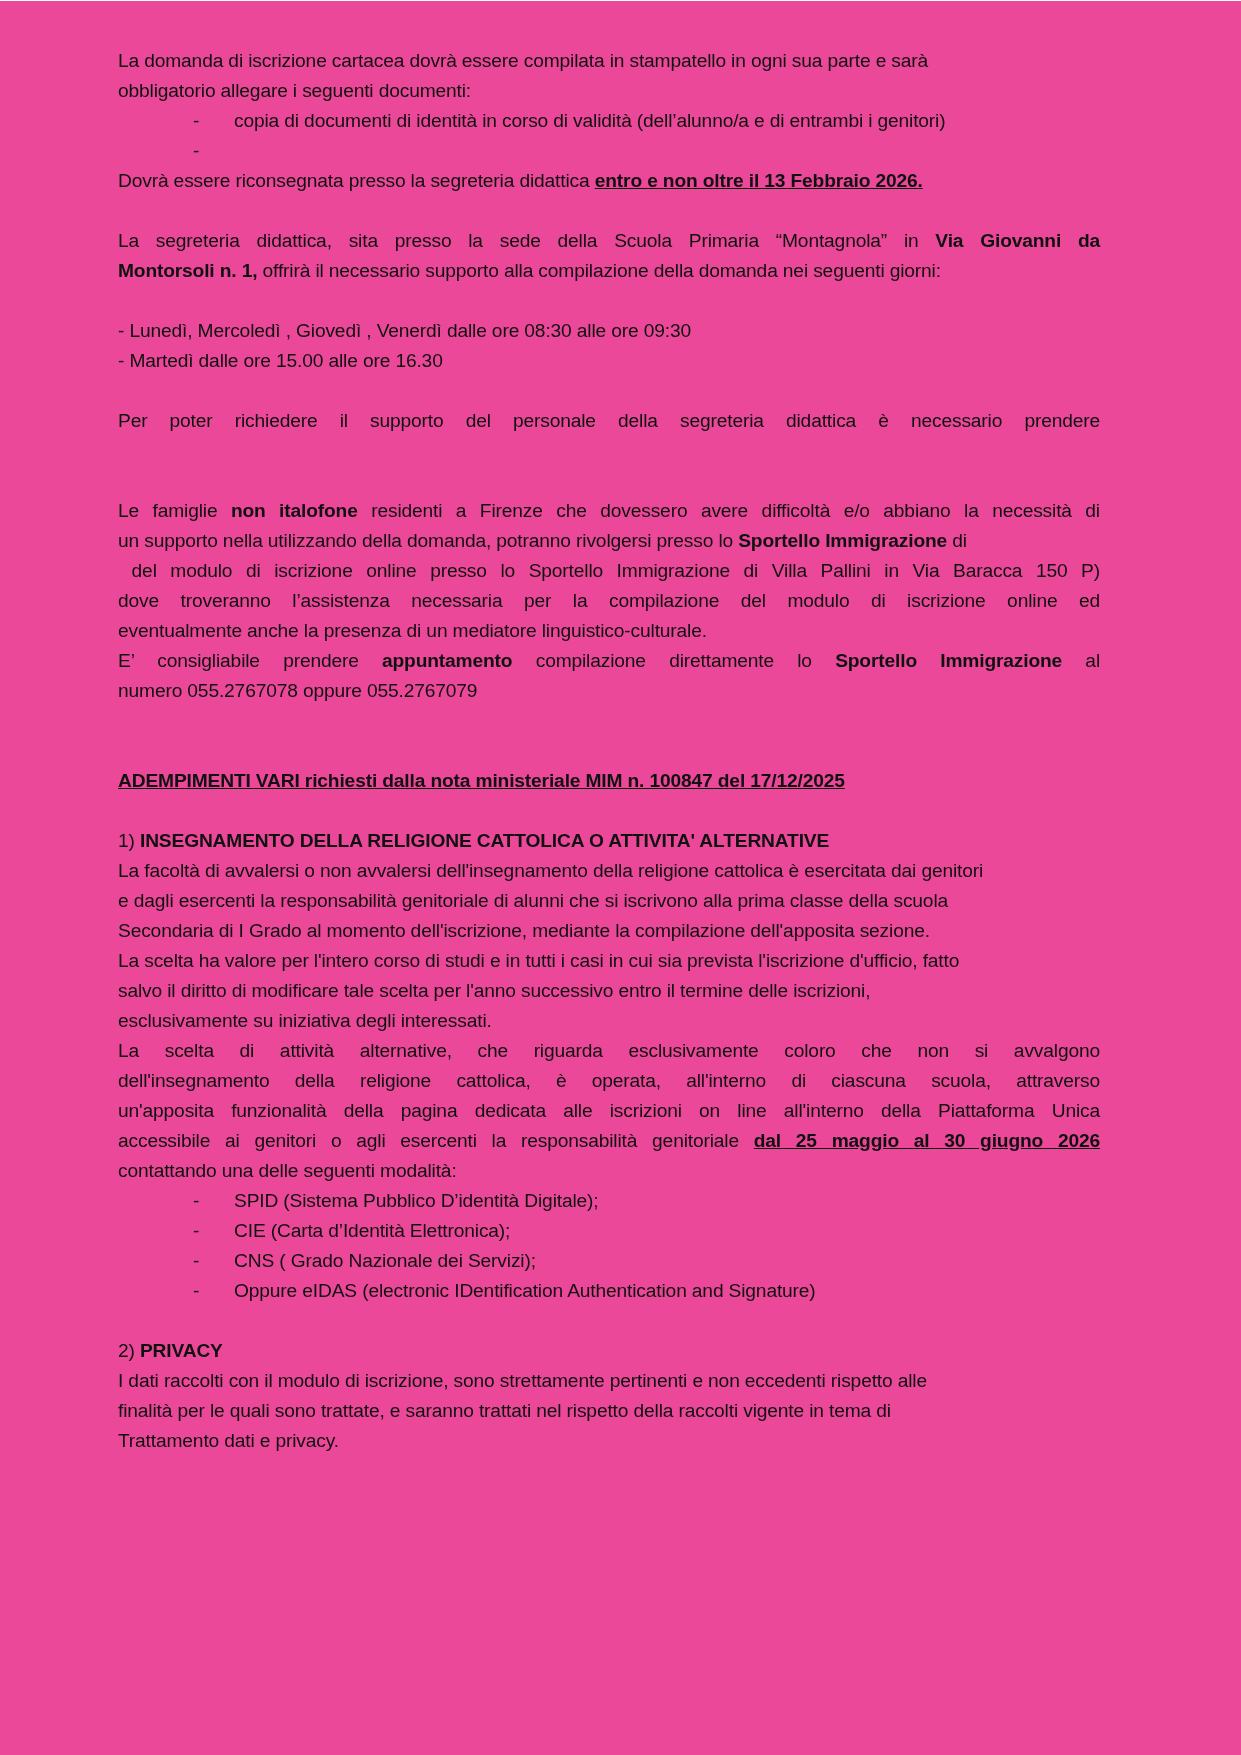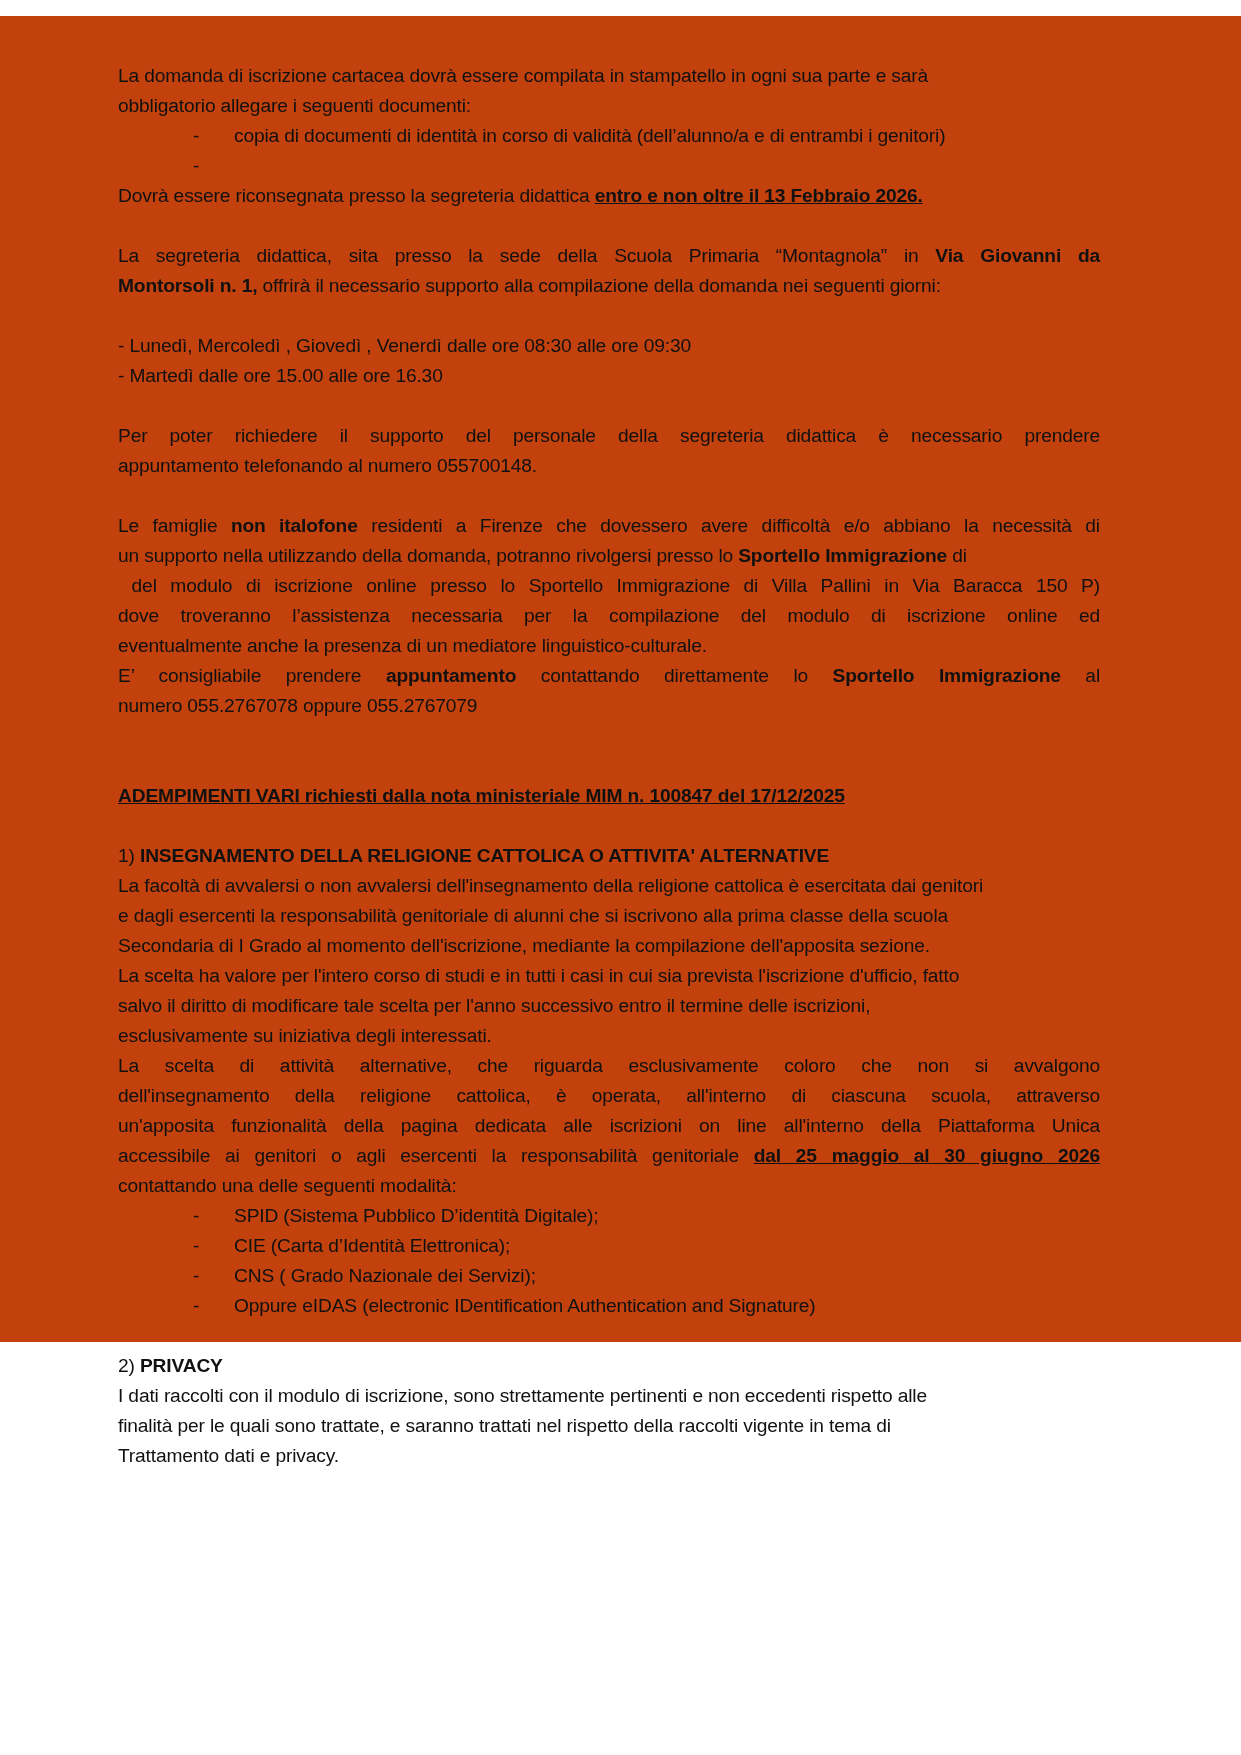--- a/index.html
+++ b/index.html
@@ -1,18 +1,18 @@
 <!DOCTYPE html>
 <html><head>
 <meta charset="utf-8">
 <style>
   html, body { margin: 0; padding: 0; background: #ffffff; }
   body { width: 1241px; height: 1755px; position: relative; overflow: hidden;
          font-family: "Liberation Sans", sans-serif; color: #111111; }
-  .page { position: absolute; left: 0; top: 16px; width: 1241px; height: 1326px; background: #c2410c; }
+  .page { position: absolute; left: 0; top: 1px; width: 1241px; height: 1755px; background: #ec4899; }
   .line { position: absolute; left: 118px; font-size: 19.2px; line-height: 24px; white-space: nowrap; letter-spacing: -0.15px; }
   .just { width: 982px; text-align: justify; text-align-last: justify; white-space: normal; }
   .ind { left: 234px; }
   .dash { position: absolute; left: 193px; font-size: 19.2px; line-height: 24px; }
   b, .b { font-weight: bold; }
   .u { text-decoration: underline; }
 </style>
 </head>
 <body>
 
@@ -31,33 +31,32 @@
     <span>La segreteria didattica, sita presso la sede della Scuola Primaria “Montagnola” in </span><span class="b">Via Giovanni da</span>
   </div>
   <div class="line" style="top:258px">
     <span class="b">Montorsoli n. 1,</span><span> offrirà il necessario supporto alla compilazione della domanda nei seguenti giorni:</span>
   </div>
 
   <div class="line" style="top:318px">- Lunedì, Mercoledì , Giovedì , Venerdì  dalle ore 08:30 alle ore 09:30</div>
   <div class="line" style="top:348px">- Martedì  dalle ore 15.00 alle ore 16.30</div>
 
   <div class="line just" style="top:408px">Per poter richiedere il supporto del personale della segreteria didattica è necessario prendere</div>
-  <div class="line" style="top:438px">appuntamento telefonando al numero 055700148.</div>
 
   <div class="line just" style="top:498px">
     <span>Le famiglie </span><span class="b">non italofone</span><span> residenti a Firenze che dovessero avere difficoltà e/o abbiano la necessità di</span>
   </div>
   <div class="line" style="top:528px">
     <span>un supporto nella utilizzando della domanda, potranno rivolgersi presso lo </span><span class="b">Sportello Immigrazione</span><span> di</span>
   </div>
   <div class="line just" style="top:558px; white-space:pre-wrap"> del modulo di iscrizione online presso lo Sportello Immigrazione di Villa Pallini in Via Baracca 150 P)</div>
   <div class="line just" style="top:588px">dove troveranno l’assistenza necessaria per la compilazione del modulo di iscrizione online ed</div>
   <div class="line" style="top:618px">eventualmente anche la presenza di un mediatore linguistico-culturale.</div>
   <div class="line just" style="top:648px">
-    <span>E’ consigliabile prendere </span><span class="b">appuntamento</span><span> contattando direttamente lo </span><span class="b">Sportello Immigrazione</span><span> al</span>
+    <span>E’ consigliabile prendere </span><span class="b">appuntamento</span><span> compilazione direttamente lo </span><span class="b">Sportello Immigrazione</span><span> al</span>
   </div>
   <div class="line" style="top:678px">numero 055.2767078 oppure 055.2767079</div>
 
   <div class="line b u" style="top:768px">ADEMPIMENTI VARI richiesti dalla nota ministeriale MIM n. 100847 del 17/12/2025</div>
 
   <div class="line" style="top:828px">
     <span>1) </span><span class="b">INSEGNAMENTO DELLA RELIGIONE CATTOLICA O ATTIVITA' ALTERNATIVE</span>
   </div>
   <div class="line" style="top:858px">La facoltà di avvalersi o non avvalersi dell'insegnamento della religione cattolica è esercitata dai genitori</div>
   <div class="line" style="top:888px">e dagli esercenti la responsabilità genitoriale di alunni che si iscrivono alla prima classe della scuola</div>

